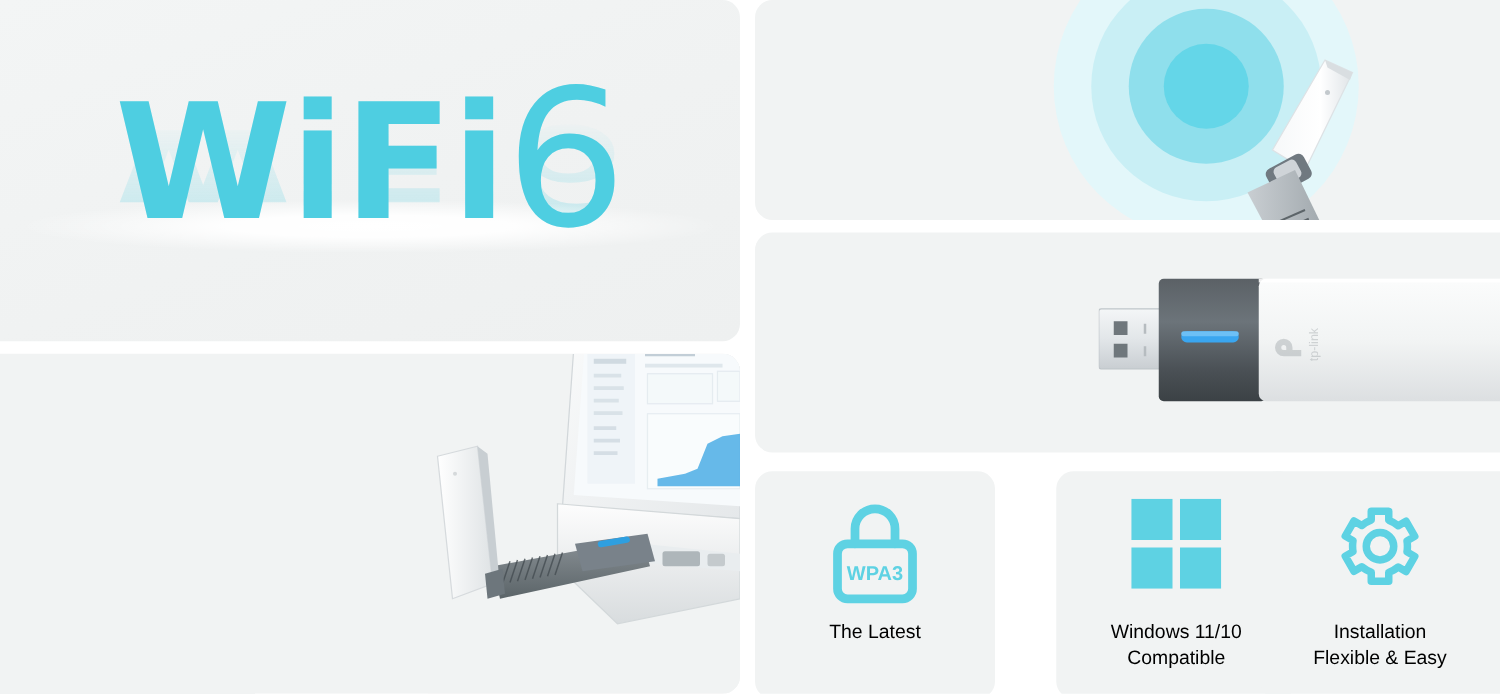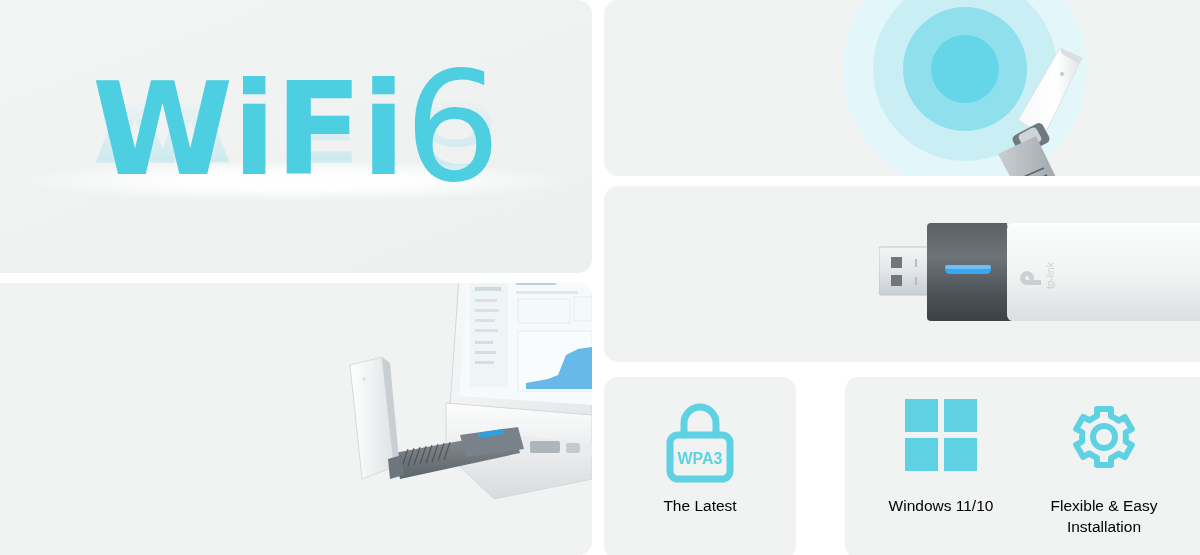--- a/index.html
+++ b/index.html
@@ -265,29 +265,30 @@
     <div class="tile-icon">
       <svg width="72" height="72" viewBox="0 0 72 72">
         <rect x="0" y="0" width="33" height="33" fill="#5ed2e3"></rect>
         <rect x="39" y="0" width="33" height="33" fill="#5ed2e3"></rect>
         <rect x="0" y="39" width="33" height="33" fill="#5ed2e3"></rect>
         <rect x="39" y="39" width="33" height="33" fill="#5ed2e3"></rect>
       </svg>
     </div>
     <div class="tile-cap">
       <div>Windows 11/10</div>
+      <div>Compatible</div>
     </div>
   </div>
 
   <div class="tile" id="tile-gear">
     <div class="tile-icon">
       <svg width="80" height="80" viewBox="0 0 80 80">
         <path d="M33 4 h14 v7.2 a29 29 0 0 1 7.6 4.4 l6.2-3.6 7 12.1 -6.2 3.6 a29 29 0 0 1 0 8.8 l6.2 3.6 -7 12.1 -6.2-3.6 a29 29 0 0 1 -7.6 4.4 V60 h-14 v-7.2 a29 29 0 0 1 -7.6-4.4 l-6.2 3.6 -7-12.1 6.2-3.6 a29 29 0 0 1 0-8.8 l-6.2-3.6 7-12.1 6.2 3.6 a29 29 0 0 1 7.6-4.4 Z" fill="none" stroke="#5ed2e3" stroke-width="6" stroke-linejoin="round" transform="translate(0,6)"></path>
         <circle cx="40" cy="38" r="11" fill="none" stroke="#5ed2e3" stroke-width="6"></circle>
       </svg>
     </div>
     <div class="tile-cap">
+      <div>Installation</div>
       <div>Flexible &amp; Easy</div>
-      <div>Installation</div>
     </div>
   </div>
 
 </div>
 
 </body></html>

